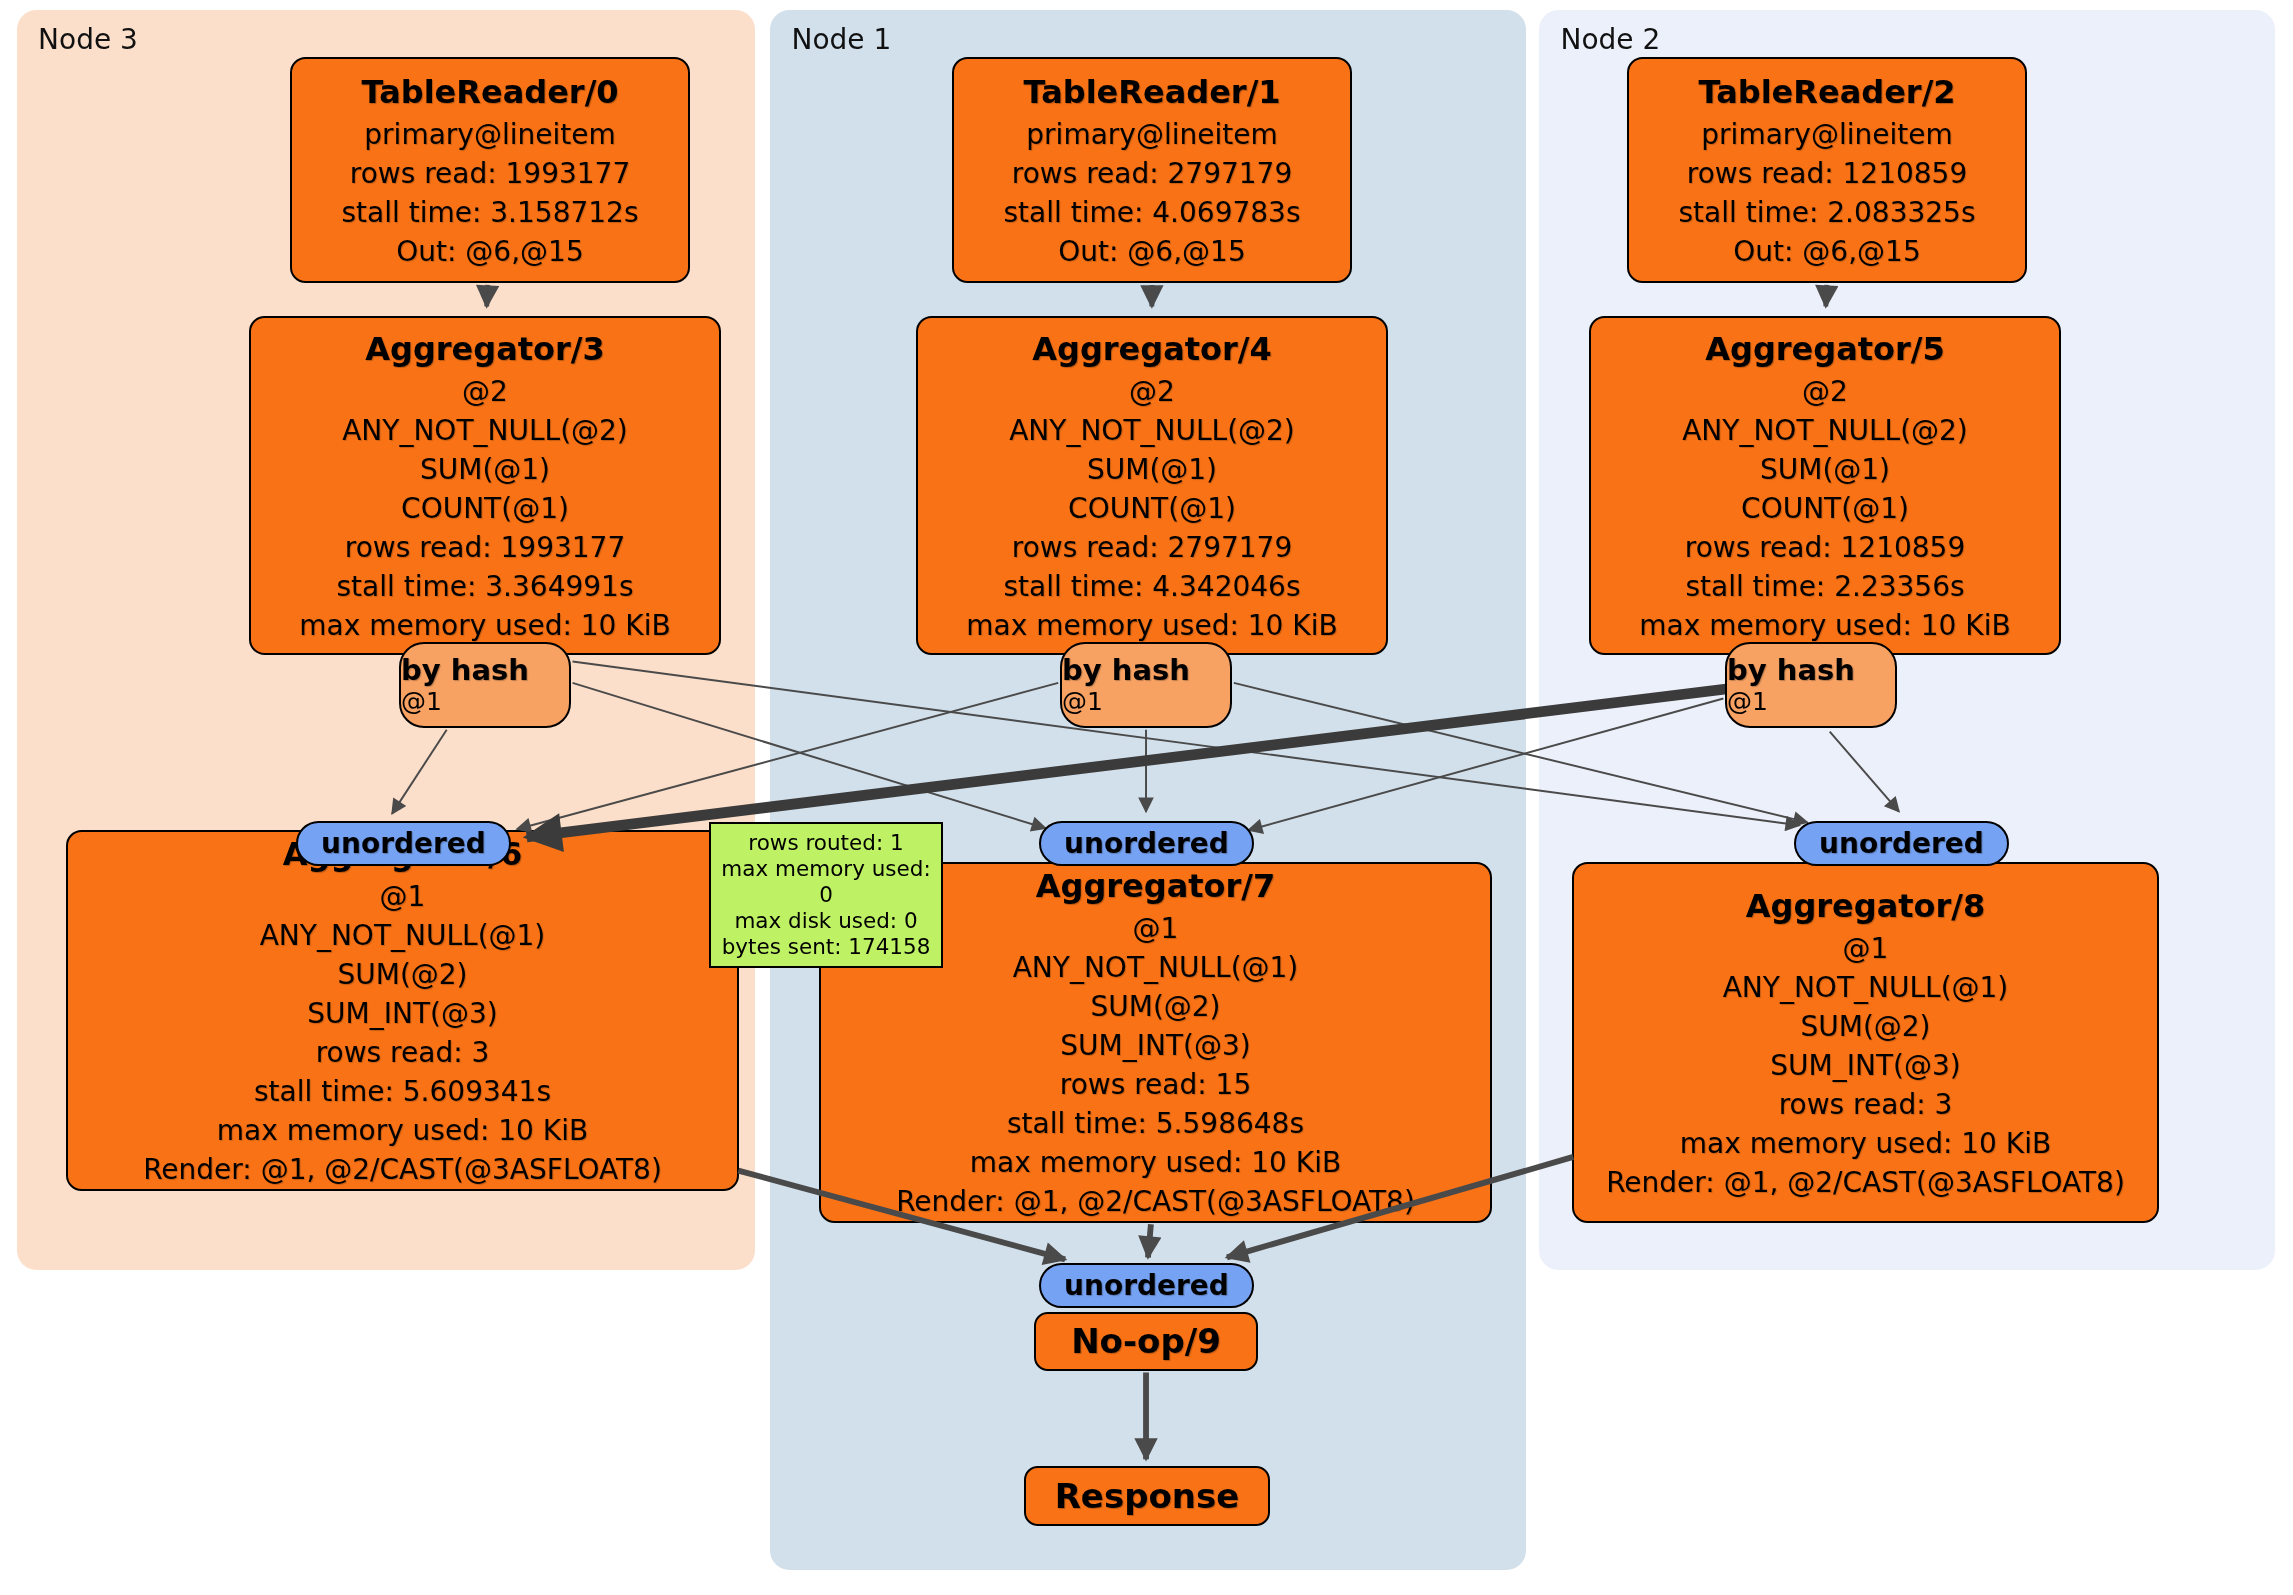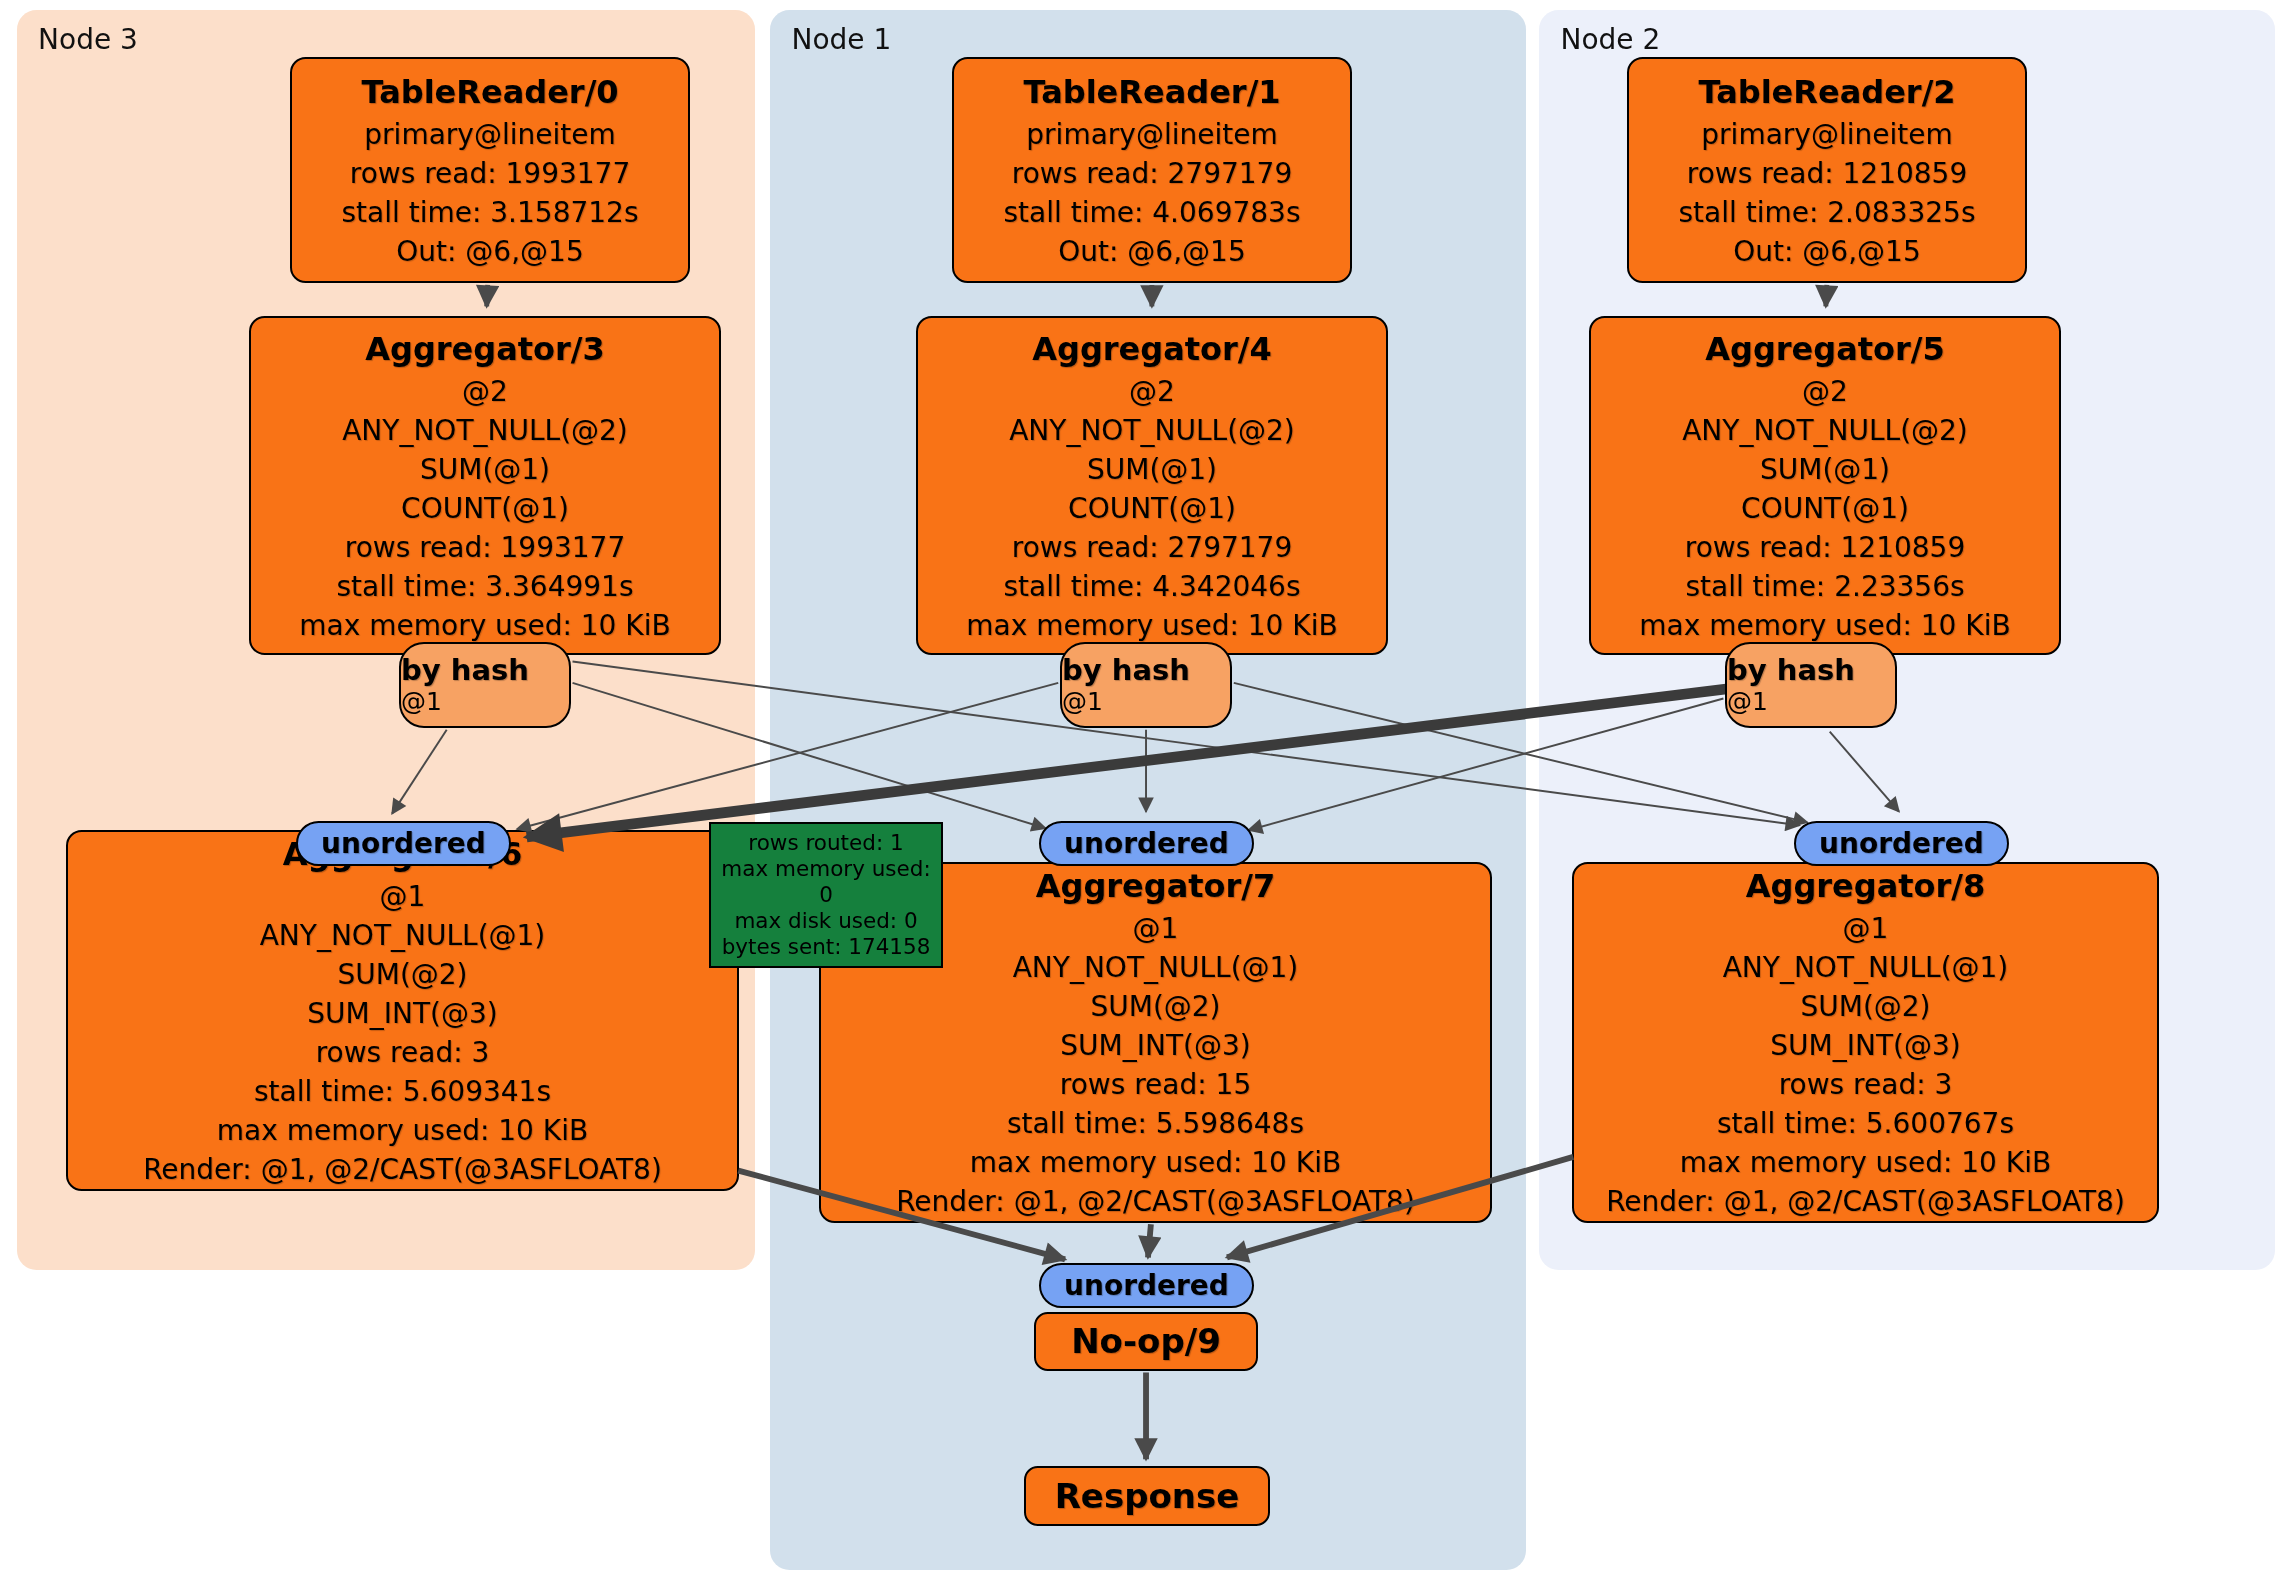--- a/index.html
+++ b/index.html
@@ -36,21 +36,21 @@
   #router4{left:1060px;top:642px;}
   #router5{left:1725px;top:642px;}
   .sync{position:absolute;width:215px;height:45px;background:#76a2f3;border:2.9px solid #000;
         border-radius:23.4px;display:flex;justify-content:center;align-items:center;
         font-weight:bold;font-size:28px;z-index:4;box-sizing:border-box;
         text-shadow:1px 1px 1px rgba(0,0,0,0.25);}
   #sync6{left:296px;top:821px;}
   #sync7{left:1039px;top:821px;}
   #sync8{left:1794px;top:821px;}
   #syncFinal{left:1039px;top:1263px;}
-  .tooltip{position:absolute;left:709px;top:822px;width:234px;background:#15803d;
+  .tooltip{position:absolute;left:709px;top:822px;width:234px;background:#bef264;
            border:2px solid #000;z-index:6;text-align:center;padding:5.9px 2px;box-sizing:border-box;}
   .tooltip .tline{font-size:21.5px;line-height:26px;}
   #edges{position:absolute;left:0;top:0;z-index:3;pointer-events:none;}
 </style>
 </head>
 <body>
 
 <div class="canvas">
 
   <div class="panel" id="panel-node3">
@@ -155,21 +155,20 @@
       </div>
   </div>
   <div class="pbox" id="box-agg8">
     <div class="ptitle">Aggregator/8</div>
     <div>
         <div class="pline">@1</div>
         <div class="pline">ANY_NOT_NULL(@1)</div>
         <div class="pline">SUM(@2)</div>
         <div class="pline">SUM_INT(@3)</div>
         <div class="pline">rows read: 3</div>
-        <div class="pline">stall time: 5.600767s</div>
         <div class="pline">max memory used: 10 KiB</div>
         <div class="pline">Render: @1, @2/CAST(@3ASFLOAT8)</div>
       </div>
   </div>
 
   <div class="pbox" id="box-noop">
     <div class="ptitle">No-op/9</div>
   </div>
   <div class="pbox" id="box-response">
     <div class="ptitle">Response</div>

